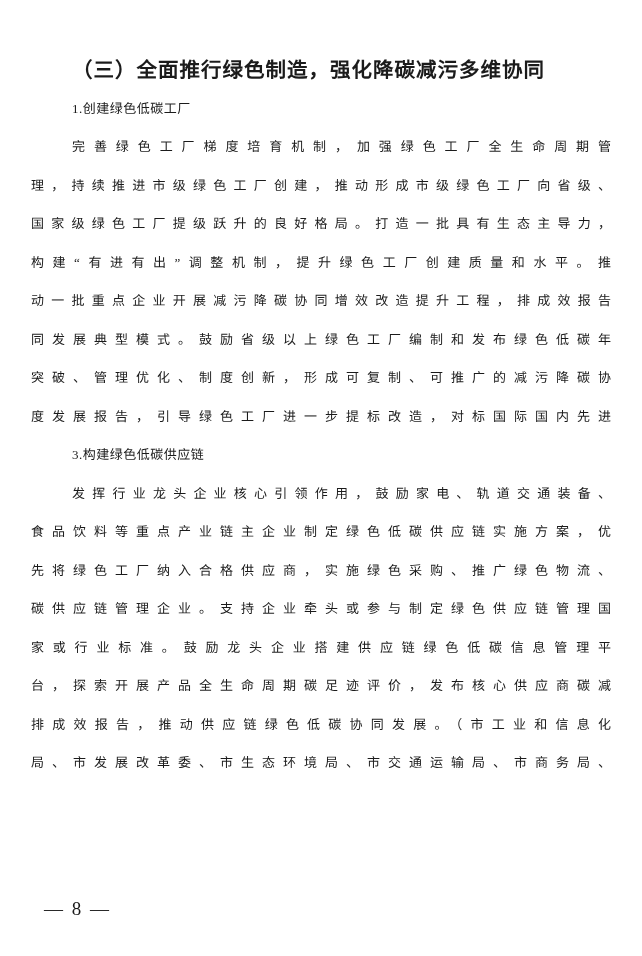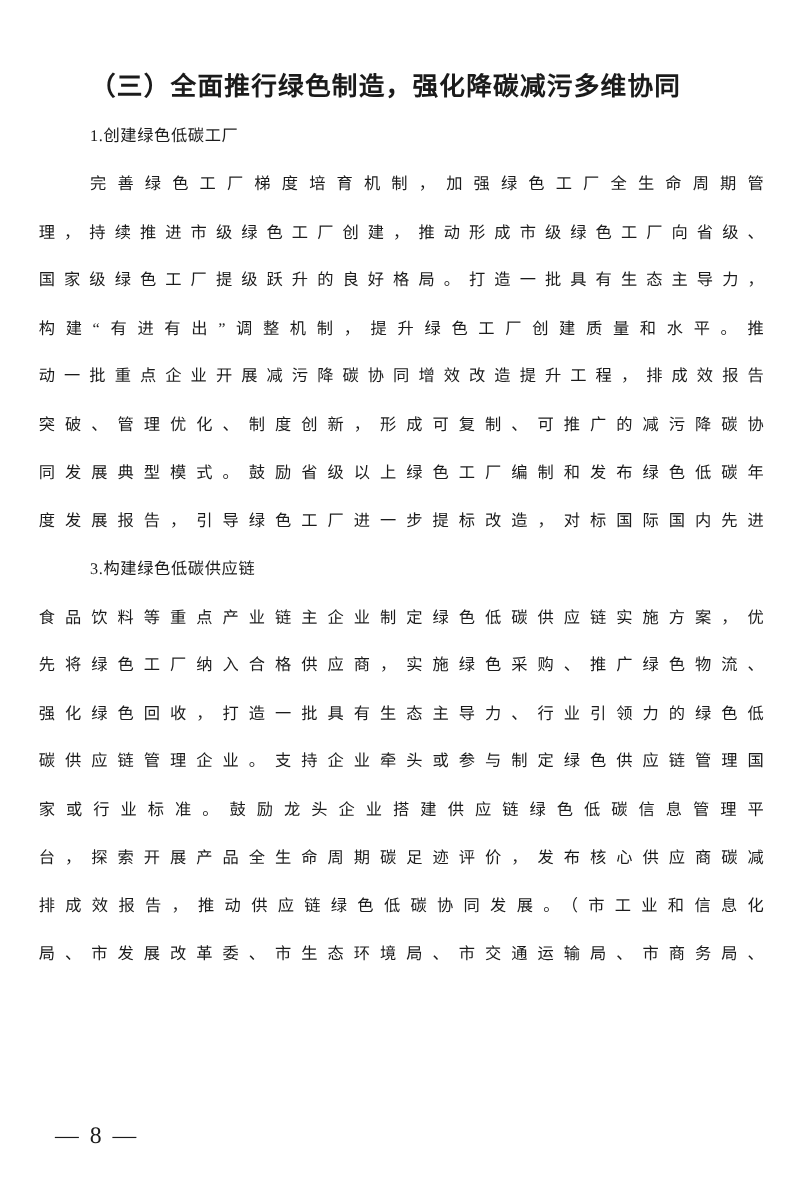--- a/index.html
+++ b/index.html
@@ -60,27 +60,27 @@
 
 <div class="page">
   <div class="textblock">
     <div class="line indent heading">（三）全面推行绿色制造，强化降碳减污多维协同</div>
     <div class="line indent">1.创建绿色低碳工厂</div>
     <div class="line indent justify">完善绿色工厂梯度培育机制，加强绿色工厂全生命周期管</div>
     <div class="line justify">理，持续推进市级绿色工厂创建，推动形成市级绿色工厂向省级、</div>
     <div class="line justify">国家级绿色工厂提级跃升的良好格局。打造一批具有生态主导力，</div>
     <div class="line justify">构建“有进有出”调整机制，提升绿色工厂创建质量和水平。推</div>
     <div class="line justify">动一批重点企业开展减污降碳协同增效改造提升工程，排成效报告</div>
+    <div class="line justify">同发展典型模式。鼓励省级以上绿色工厂编制和发布绿色低碳年</div>
     <div class="line justify">突破、管理优化、制度创新，形成可复制、可推广的减污降碳协</div>
-    <div class="line justify">同发展典型模式。鼓励省级以上绿色工厂编制和发布绿色低碳年</div>
     <div class="line justify">度发展报告，引导绿色工厂进一步提标改造，对标国际国内先进</div>
     <div class="line indent">3.构建绿色低碳供应链</div>
+    <div class="line indent justify">发挥行业龙头企业核心引领作用，鼓励家电、轨道交通装备、</div>
     <div class="line justify">食品饮料等重点产业链主企业制定绿色低碳供应链实施方案，优</div>
     <div class="line justify">先将绿色工厂纳入合格供应商，实施绿色采购、推广绿色物流、</div>
-    <div class="line justify">强化绿色回收，打造一批具有生态主导力、行业引领力的绿色低</div>
     <div class="line justify">碳供应链管理企业。支持企业牵头或参与制定绿色供应链管理国</div>
     <div class="line justify">家或行业标准。鼓励龙头企业搭建供应链绿色低碳信息管理平</div>
     <div class="line justify">台，探索开展产品全生命周期碳足迹评价，发布核心供应商碳减</div>
     <div class="line justify">排成效报告，推动供应链绿色低碳协同发展。（市工业和信息化</div>
     <div class="line justify">局、市发展改革委、市生态环境局、市交通运输局、市商务局、</div>
   </div>
 
   <div class="footer">— 8 —</div>
 </div>
 

